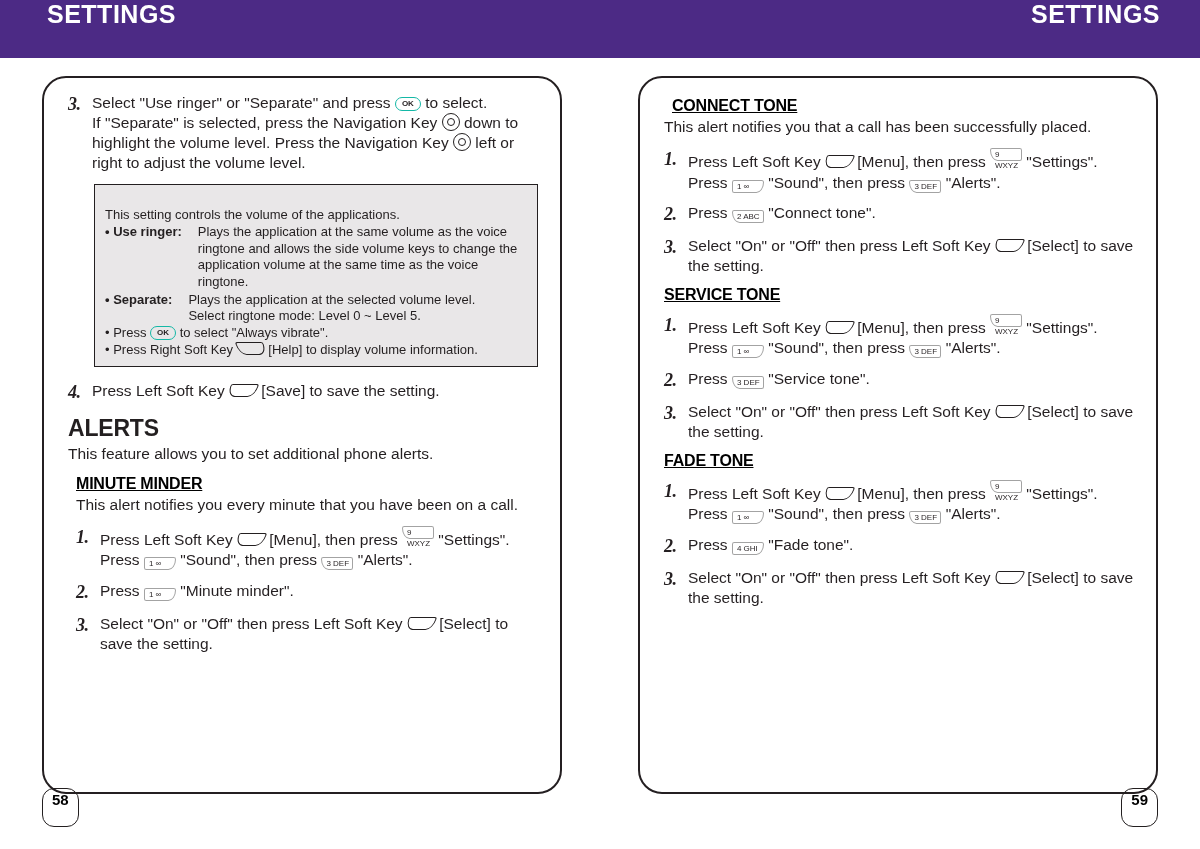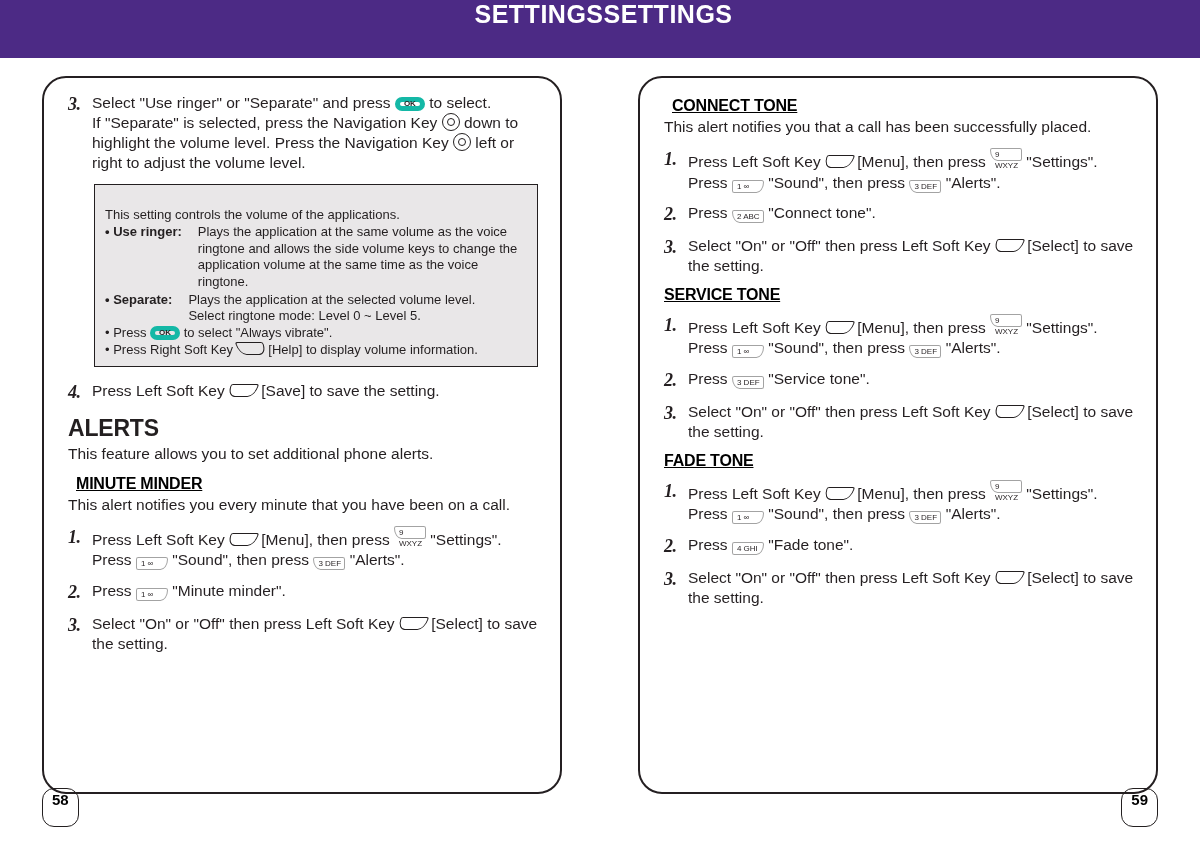--- a/index.html
+++ b/index.html
@@ -4,21 +4,21 @@
 <style>
   * { box-sizing: border-box; margin: 0; padding: 0; }
 
   html, body { width: 1200px; height: 849px; font-family: "Helvetica Neue", Arial, sans-serif; }
 
   .banner {
     background: #4c2a85;
     height: 58px;
     color: #fff;
     display: flex;
-    justify-content: center;
+    justify-content: space-between;
     align-items: flex-start;
     padding: 0 40px 0 47px;
     font-size: 25px;
     font-weight: 700;
     letter-spacing: 0.5px;
     font-stretch: condensed;
   }
 
   .pages {
     display: flex;
@@ -40,21 +40,21 @@
     padding: 15px 18px 18px 24px;
     position: relative;
     overflow: hidden;
   }
 
   .step { display: flex; gap: 6px; margin-bottom: 10px; font-size: 15.5px; color: #241f21; line-height: 1.3; }
   .step .num { font-family: Georgia, "Times New Roman", serif; font-style: italic; font-weight: 700; font-size: 18px; min-width: 18px; letter-spacing: -0.5px; }
   .step .body { flex: 1; font-stretch: condensed; }
   .icon-box {
     display: inline-flex; align-items: center; justify-content: center;
-    border: 5px solid #14b8a6; border-radius: 8px; padding: 0 4px;
+    border: 1px solid #14b8a6; border-radius: 8px; padding: 0 4px;
     height: 14px; min-width: 26px; font-size: 8px; font-weight: 600;
     vertical-align: 1px; line-height: 1; position: relative; top: -1px;
   }
   .nav-circle {
     display: inline-block; width: 18px; height: 18px;
     border: 1px solid #231f20; border-radius: 50%;
     vertical-align: -3px; position: relative;
   }
   .nav-circle::before {
     content: ""; position: absolute; inset: 4px;
@@ -93,21 +93,21 @@
     color: #231f20; margin: 6px 0 2px 0; font-stretch: condensed;
   }
   p.desc {
     font-size: 15.5px; color: #231f20; margin-bottom: 12px;
     line-height: 1.25; font-stretch: condensed;
   }
   h3.sub {
     font-size: 16px; font-weight: 700; text-decoration: underline;
     margin: 4px 0 2px 8px; font-stretch: condensed; letter-spacing: -0.2px;
   }
-  .indent { }
+  .indent { margin-left: 8px; }
 
   .pageno {
     position: absolute;
     bottom: 22px;
     font-weight: 700;
     font-size: 15px;
     border: 1.5px solid #231f20;
     border-radius: 12px;
     padding: 2px 9px 18px 9px;
     font-stretch: condensed;

